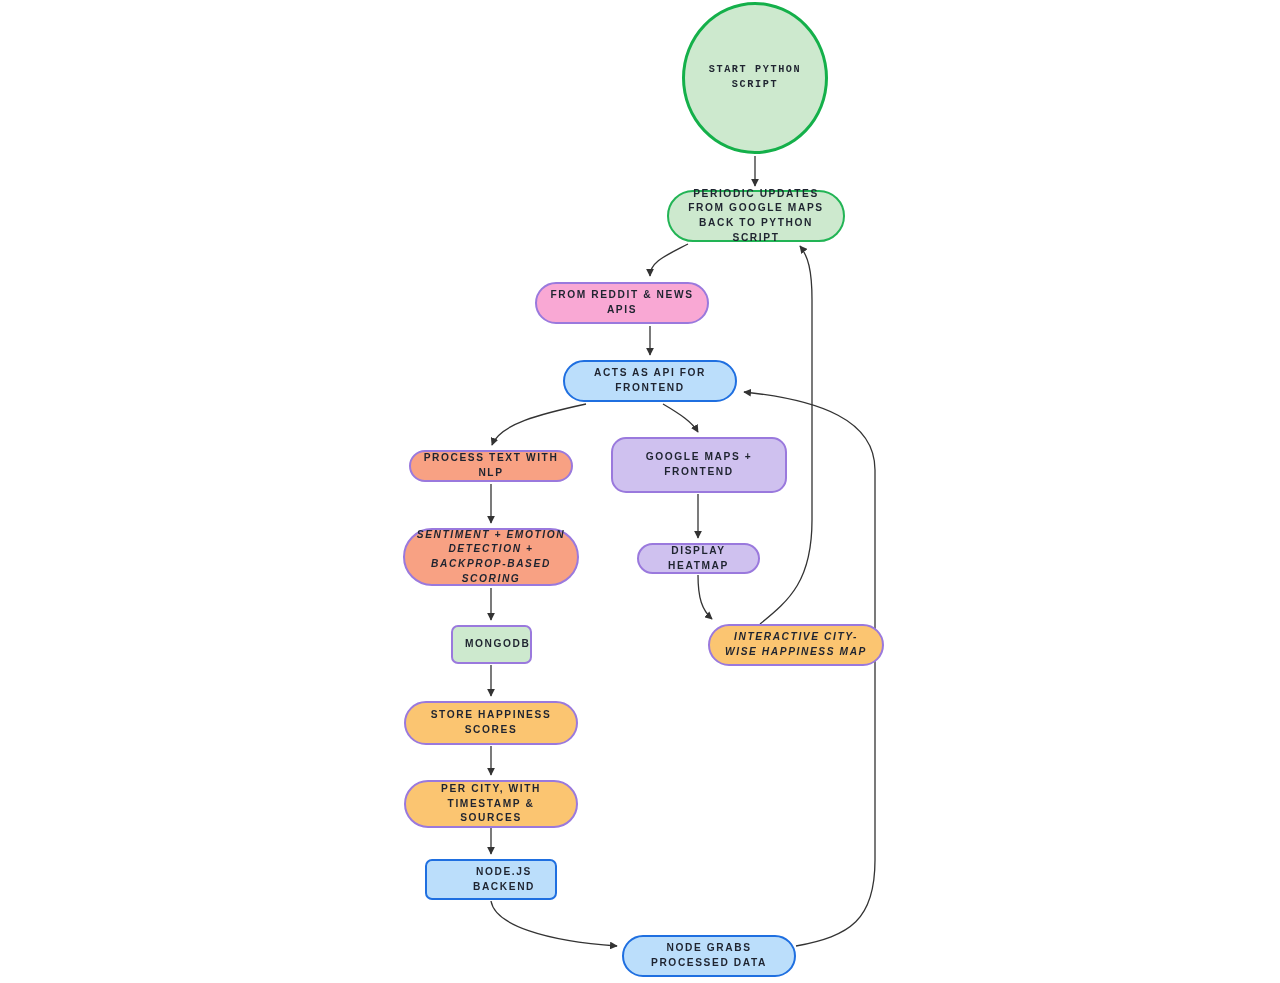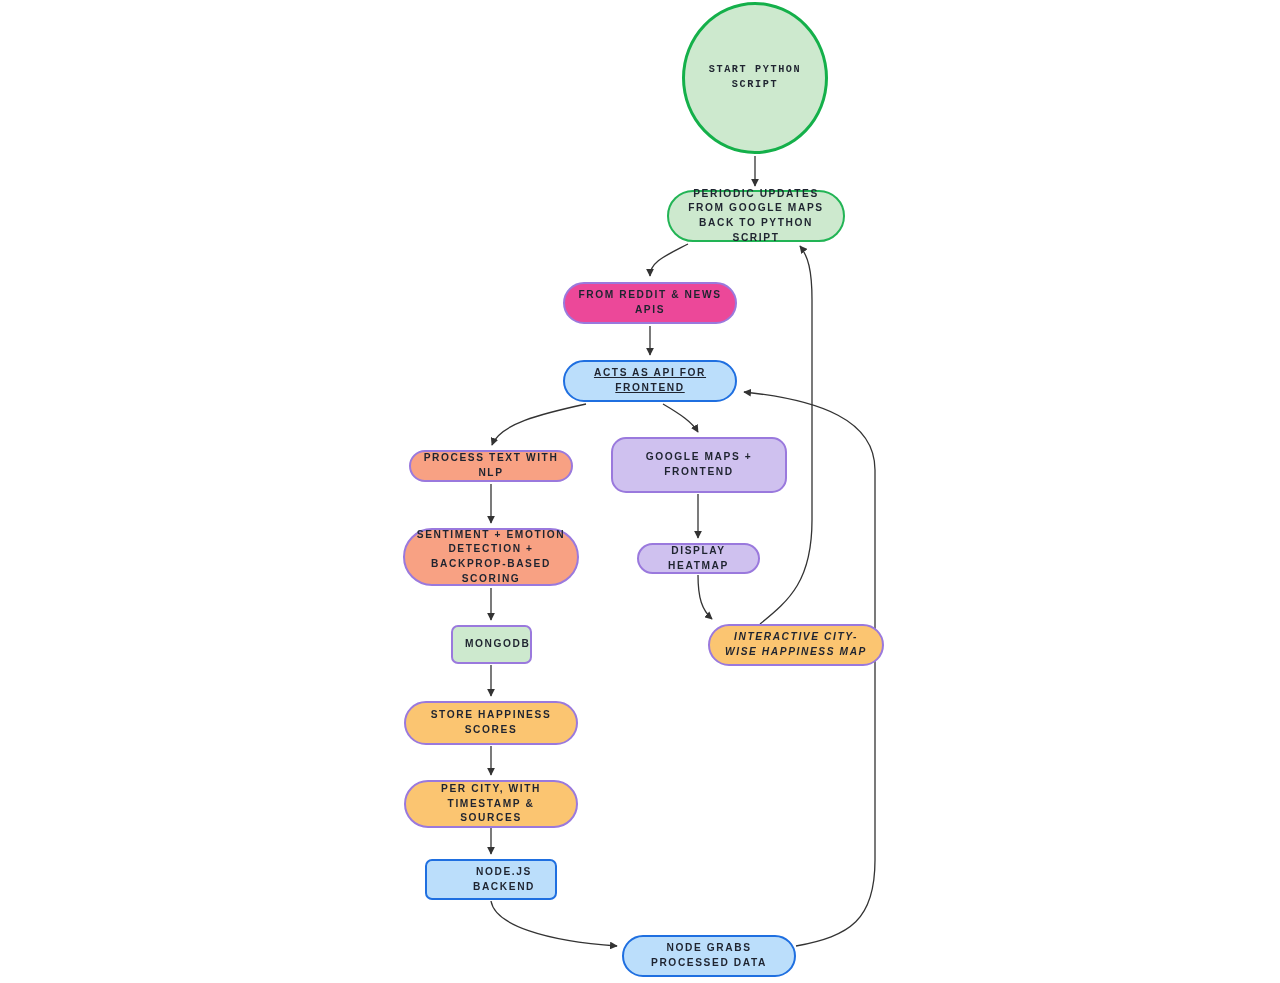--- a/index.html
+++ b/index.html
@@ -91,30 +91,30 @@
       </g>
   </svg>
 
   <div id="node-layer">
       <div class="node shape-circle pal-green-circle" style="left: 682px; top: 2px; width: 146px; height: 152px; background: rgb(205, 233, 206); border-color: rgb(20, 176, 74);">
         <span class="label">Start Python Script</span>
       </div>
       <div class="node shape-stadium pal-green-stad" style="left: 667px; top: 190px; width: 178px; height: 52px; background: rgb(205, 233, 206); border-color: rgb(34, 180, 85);">
         <span class="label">Periodic updates from Google Maps back to Python script</span>
       </div>
-      <div class="node shape-stadium pal-purple" style="left: 563px; top: 282px; width: 174px; height: 42px; background: #ec4899; border-color: rgb(154, 121, 221); text-align: center;">
+      <div class="node shape-stadium pal-purple" style="left: 535px; top: 282px; width: 174px; height: 42px; background: #f9a8d4; border-color: rgb(154, 121, 221); text-align: center;">
         <span class="label">From Reddit &amp; News APIs</span>
       </div>
-      <div class="node shape-stadium pal-blue-stad" style="left: 563px; top: 360px; width: 174px; height: 42px; background: rgb(187, 222, 251); border-color: rgb(31, 111, 224); text-decoration: underline;">
+      <div class="node shape-stadium pal-blue-stad" style="left: 563px; top: 360px; width: 174px; height: 42px; background: rgb(187, 222, 251); border-color: rgb(31, 111, 224);">
         <span class="label">Acts as API for Frontend</span>
       </div>
       <div class="node shape-stadium pal-salmon" style="left: 409px; top: 450px; width: 164px; height: 32px; background: rgb(248, 161, 131); border-color: rgb(154, 121, 221);">
         <span class="label">Process text with NLP</span>
       </div>
-      <div class="node shape-stadium pal-salmon" style="left: 403px; top: 528px; width: 176px; height: 58px; background: rgb(248, 161, 131); border-color: rgb(154, 121, 221);">
+      <div class="node shape-stadium pal-salmon" style="left: 403px; top: 528px; width: 176px; height: 58px; background: rgb(248, 161, 131); border-color: rgb(154, 121, 221); font-style: italic;">
         <span class="label">Sentiment + emotion detection + backprop-based scoring</span>
       </div>
       <div class="node shape-rect pal-green-rect" style="left: 451px; top: 625px; width: 81px; height: 39px; background: rgb(205, 233, 206); border-color: rgb(154, 121, 221);">
         <span class="label">MongoDB</span>
       </div>
       <div class="node shape-stadium pal-orange" style="left: 404px; top: 701px; width: 174px; height: 44px; background: rgb(251, 197, 113); border-color: rgb(154, 121, 221);">
         <span class="label">Store happiness scores</span>
       </div>
       <div class="node shape-stadium pal-orange" style="left: 404px; top: 780px; width: 174px; height: 48px; background: rgb(251, 197, 113); border-color: rgb(154, 121, 221);">
         <span class="label">Per city, with timestamp &amp; sources</span>

